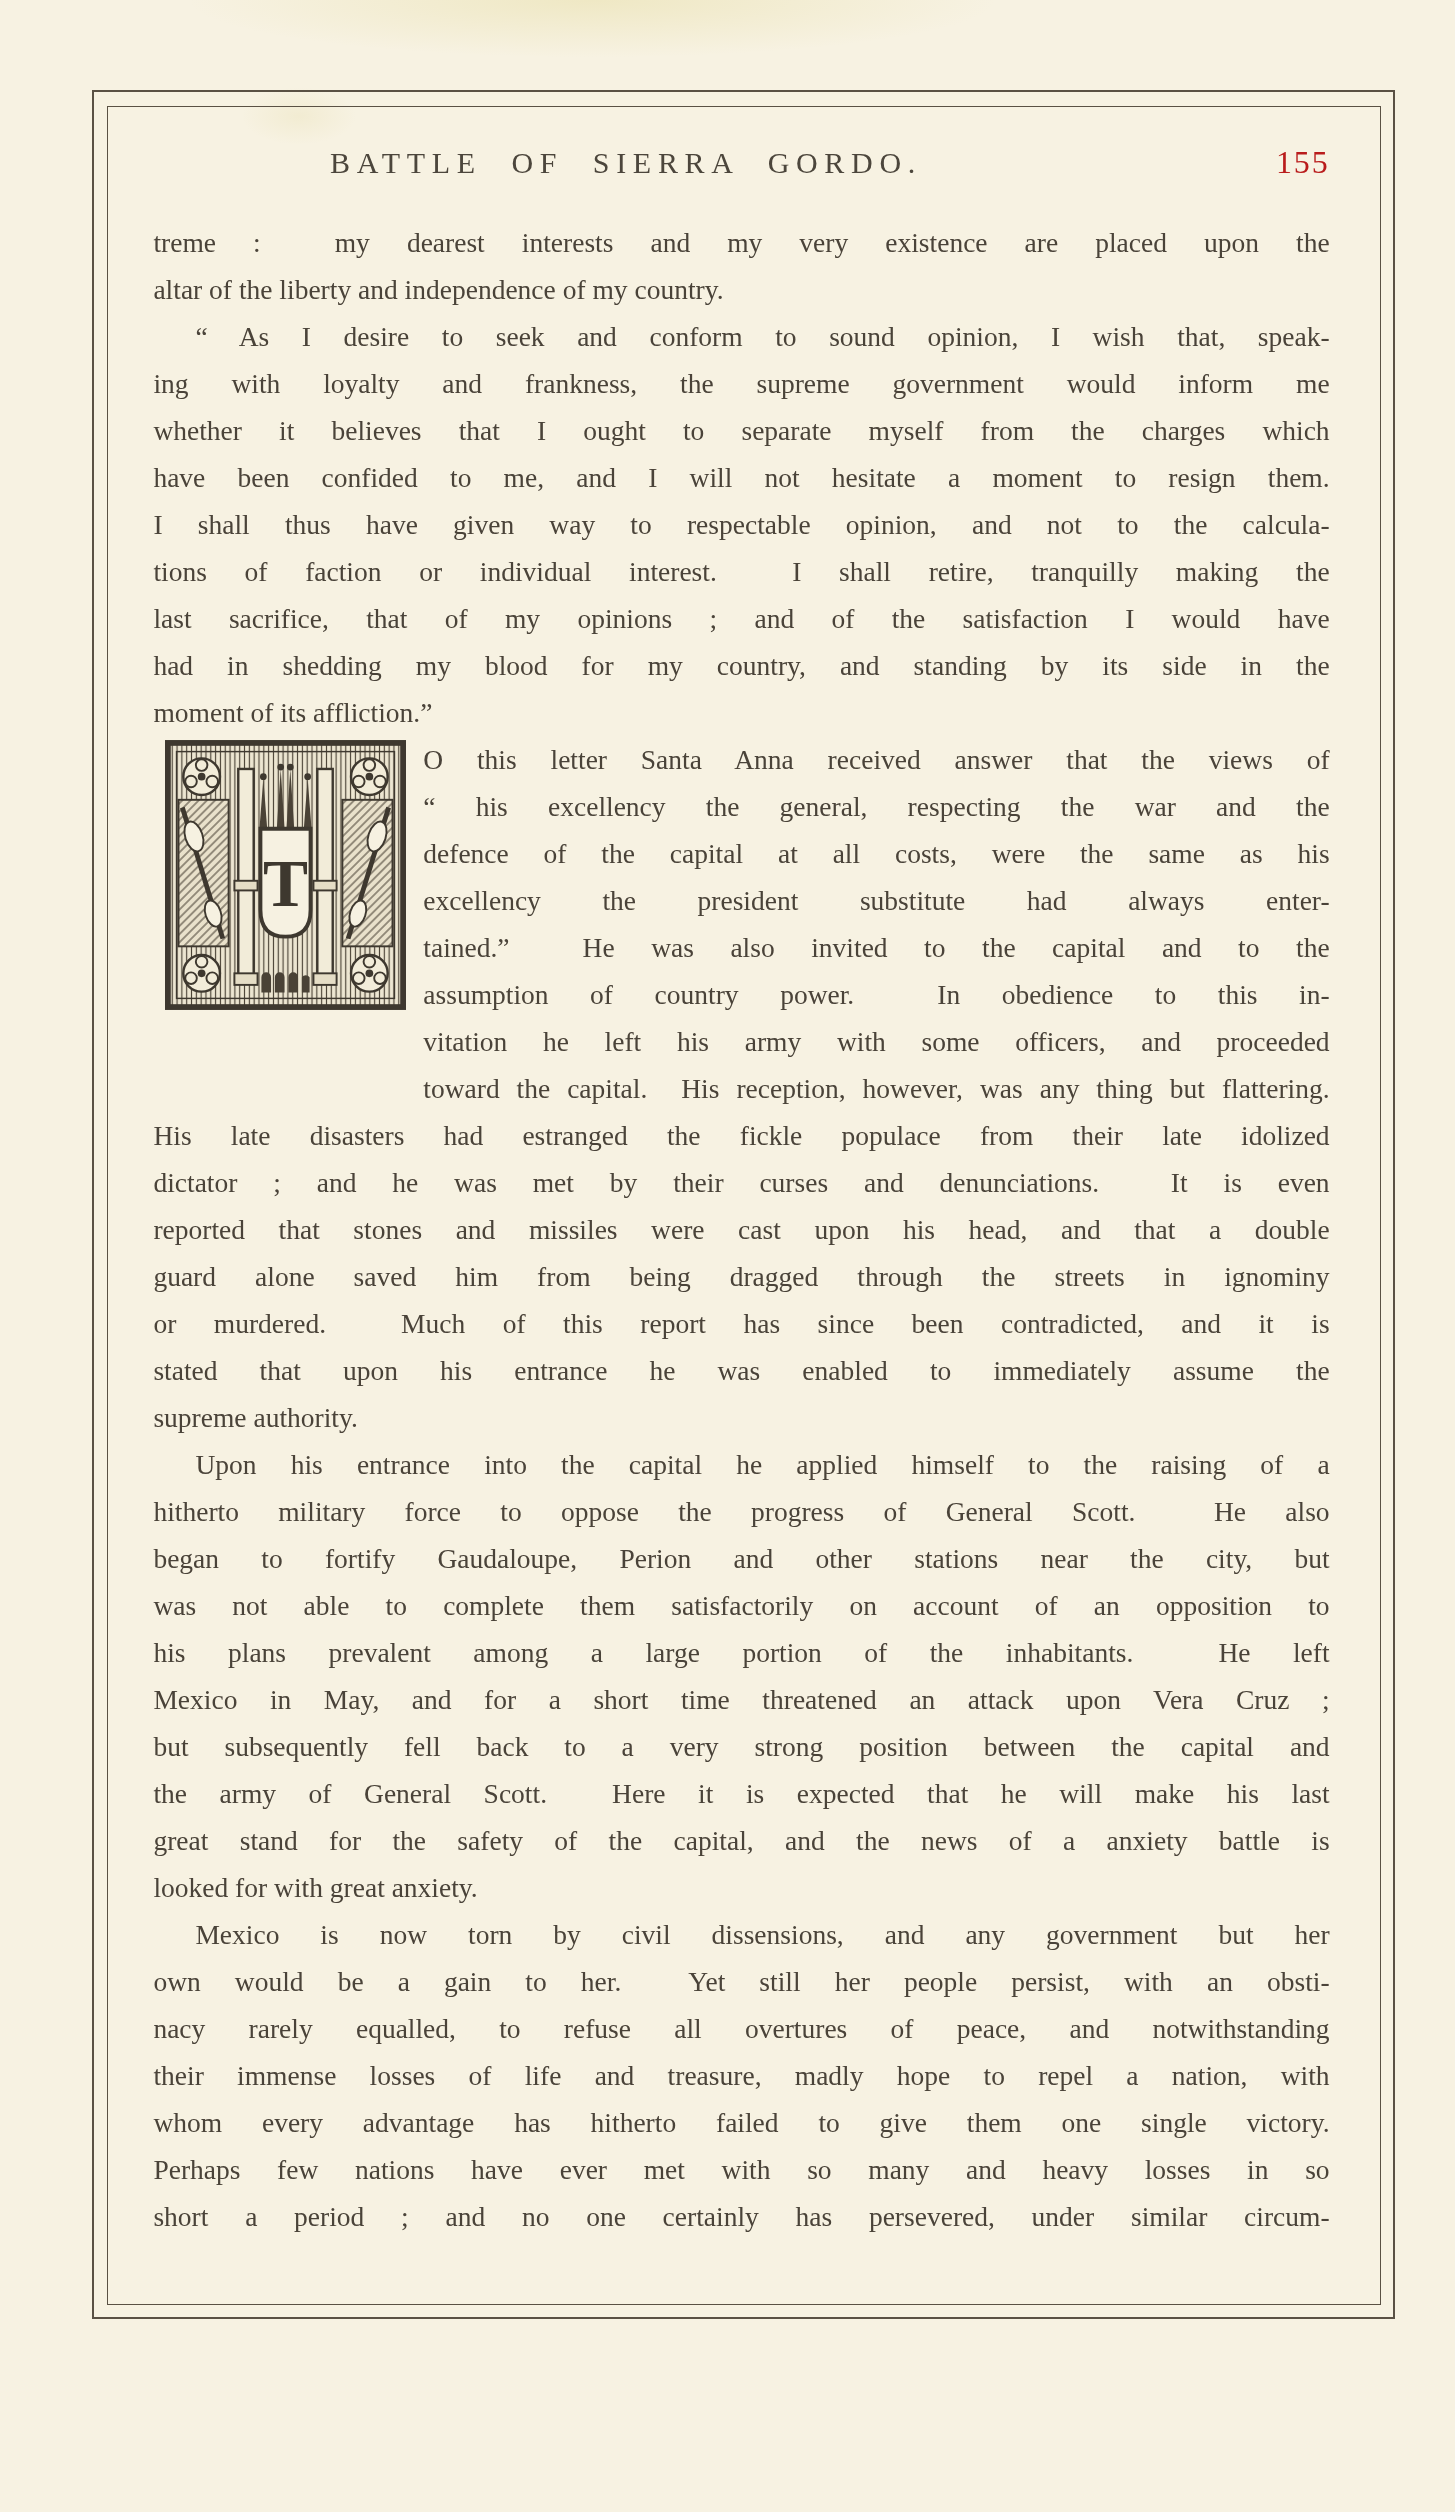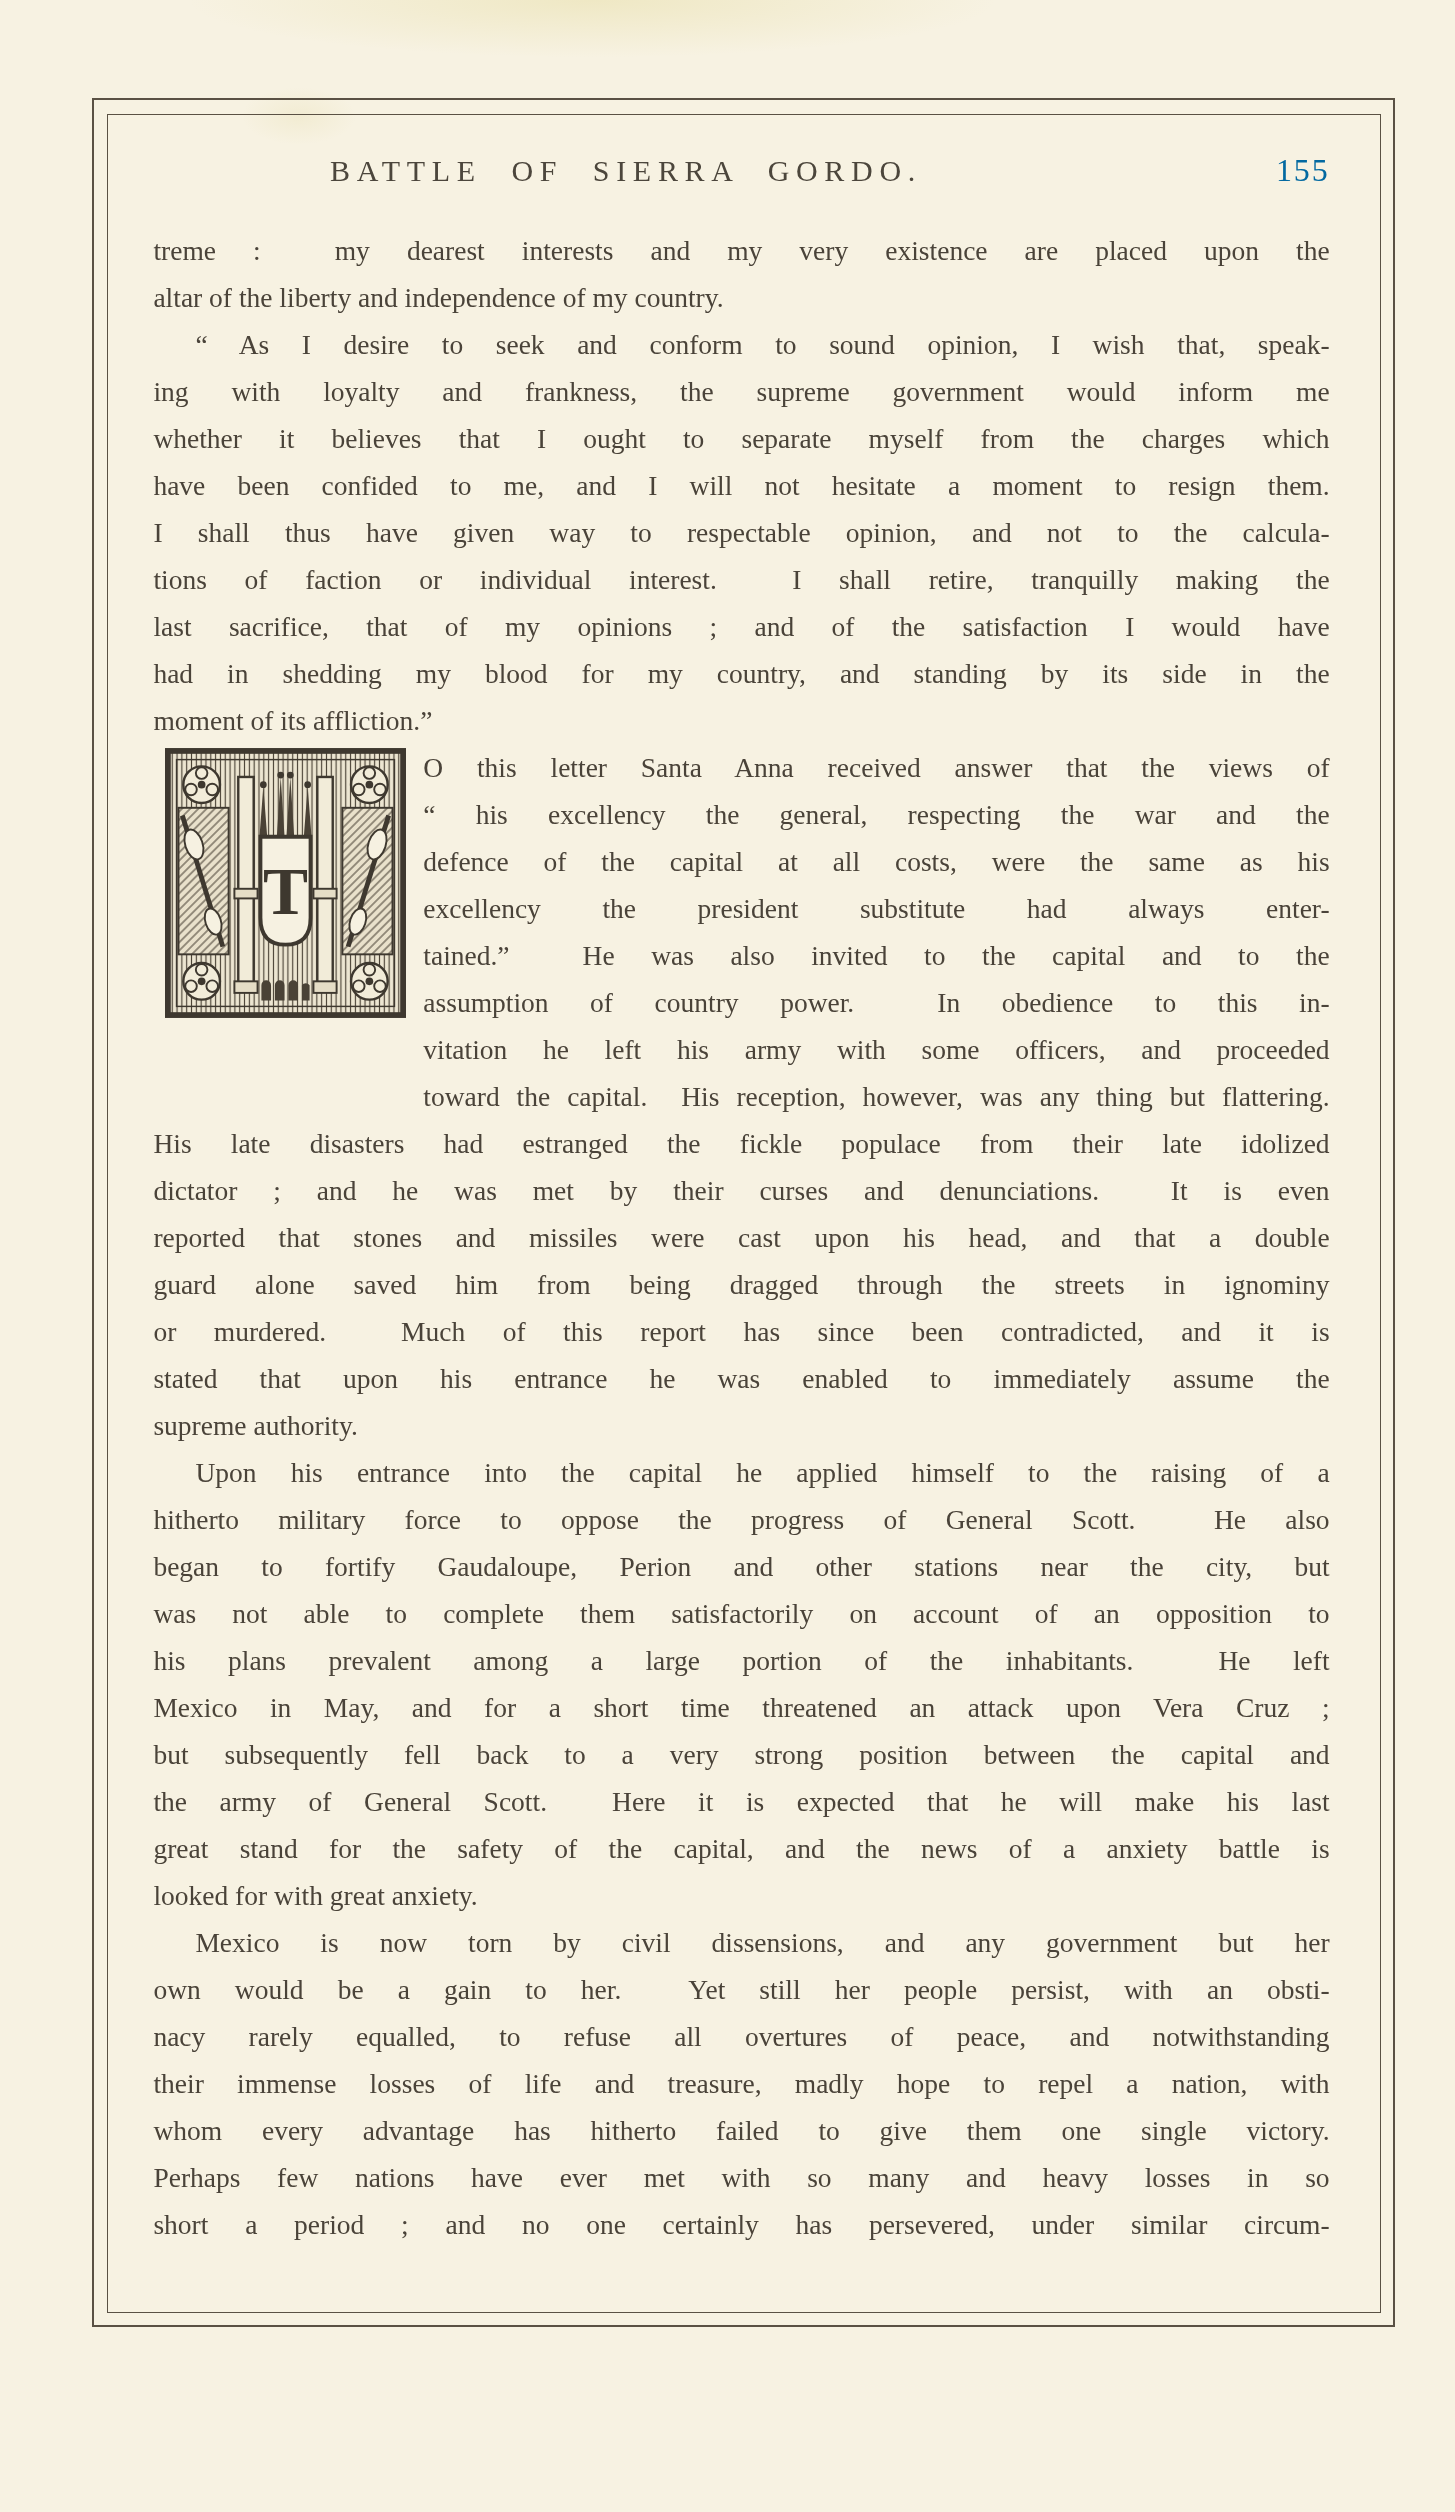--- a/index.html
+++ b/index.html
@@ -16,21 +16,21 @@
     position:absolute;top:0;left:183px;width:819px;height:58px;
     background:radial-gradient(ellipse at 50% 0%, rgba(210,196,90,.22), rgba(210,196,90,0) 70%);
     pointer-events:none;
   }
   .ghost2{
     position:absolute;top:87px;left:241px;width:116px;height:58px;
     background:radial-gradient(ellipse at 50% 50%, rgba(205,190,95,.12), rgba(205,190,95,0) 70%);
     pointer-events:none;
   }
   .frame-outer{
-    position:absolute;left:92px;top:98px;width:1299px;height:2225px;
+    position:absolute;left:92px;top:90px;width:1299px;height:2225px;
     border:2.9px solid #5a5144;
     background:transparent;
   }
   .frame-inner{
     position:absolute;left:12.5px;top:14.4px;right:12.5px;bottom:12.5px;
     border:1.9px solid #5a5144;
   }
   .content{
     position:absolute;left:1.9px;top:1.9px;right:1.9px;bottom:1.9px;
     padding:35px 48px 0 44px;
@@ -39,21 +39,21 @@
     display:flex;align-items:baseline;
     height:52px;margin-bottom:23px;
   }
   .title{
     flex:1;text-align:center;
     font-size:30px;letter-spacing:6.7px;word-spacing:15.4px;
     color:#4c463c;
   }
   .pagenum{
     width:231px;text-align:right;
-    font-size:32px;letter-spacing:1.9px;color:#0369a1;
+    font-size:32px;letter-spacing:1.9px;color:#b91c1c;
   }
   .body-text{font-size:27.5px;line-height:47px;}
   .para{margin:0;}
   .para.indent .line:first-child{text-indent:42px;}
   .line{
     text-align:justify;text-align-last:justify;
     white-space:pre-wrap;
   }
   .line.last{text-align-last:left;}
   .dropcap-wrap{

